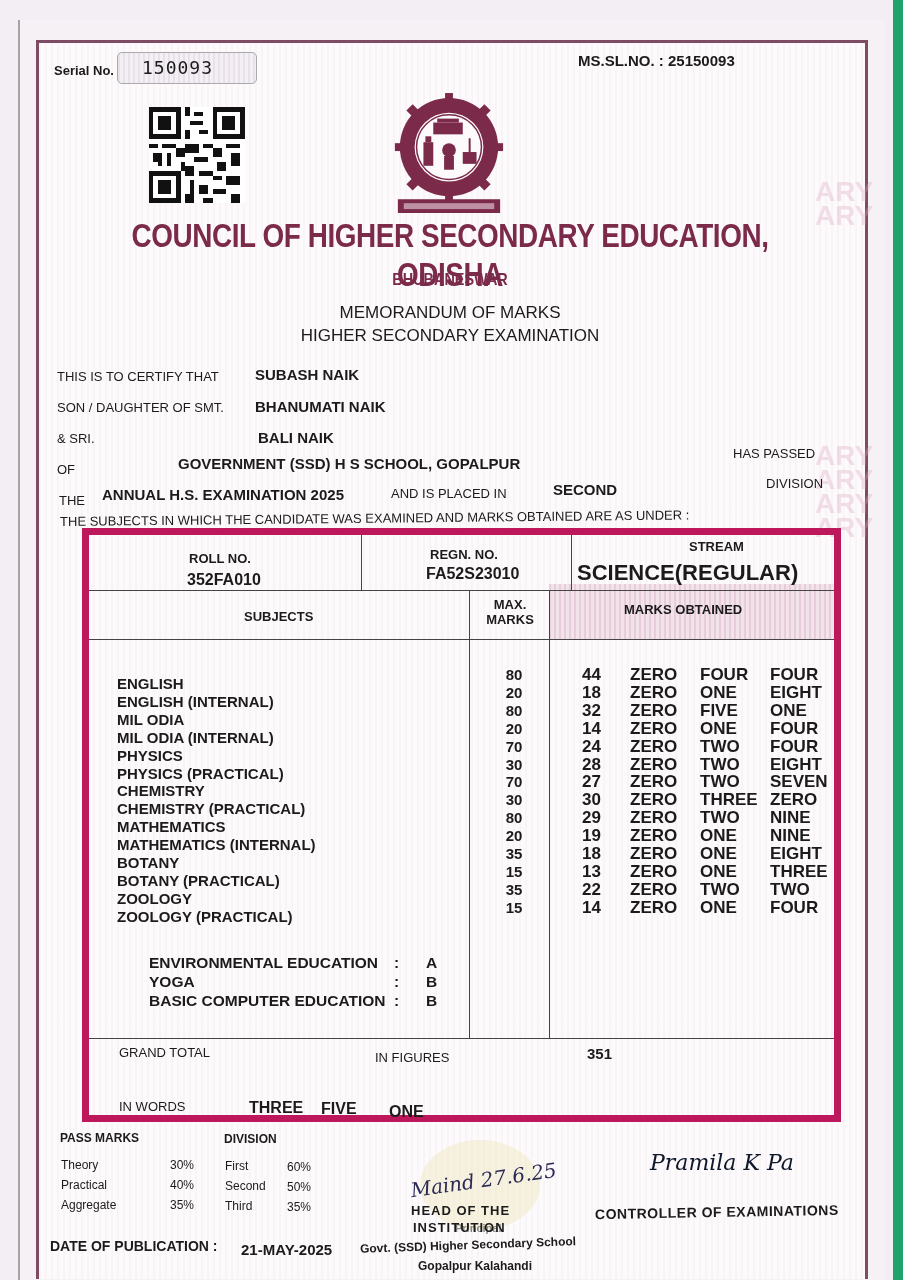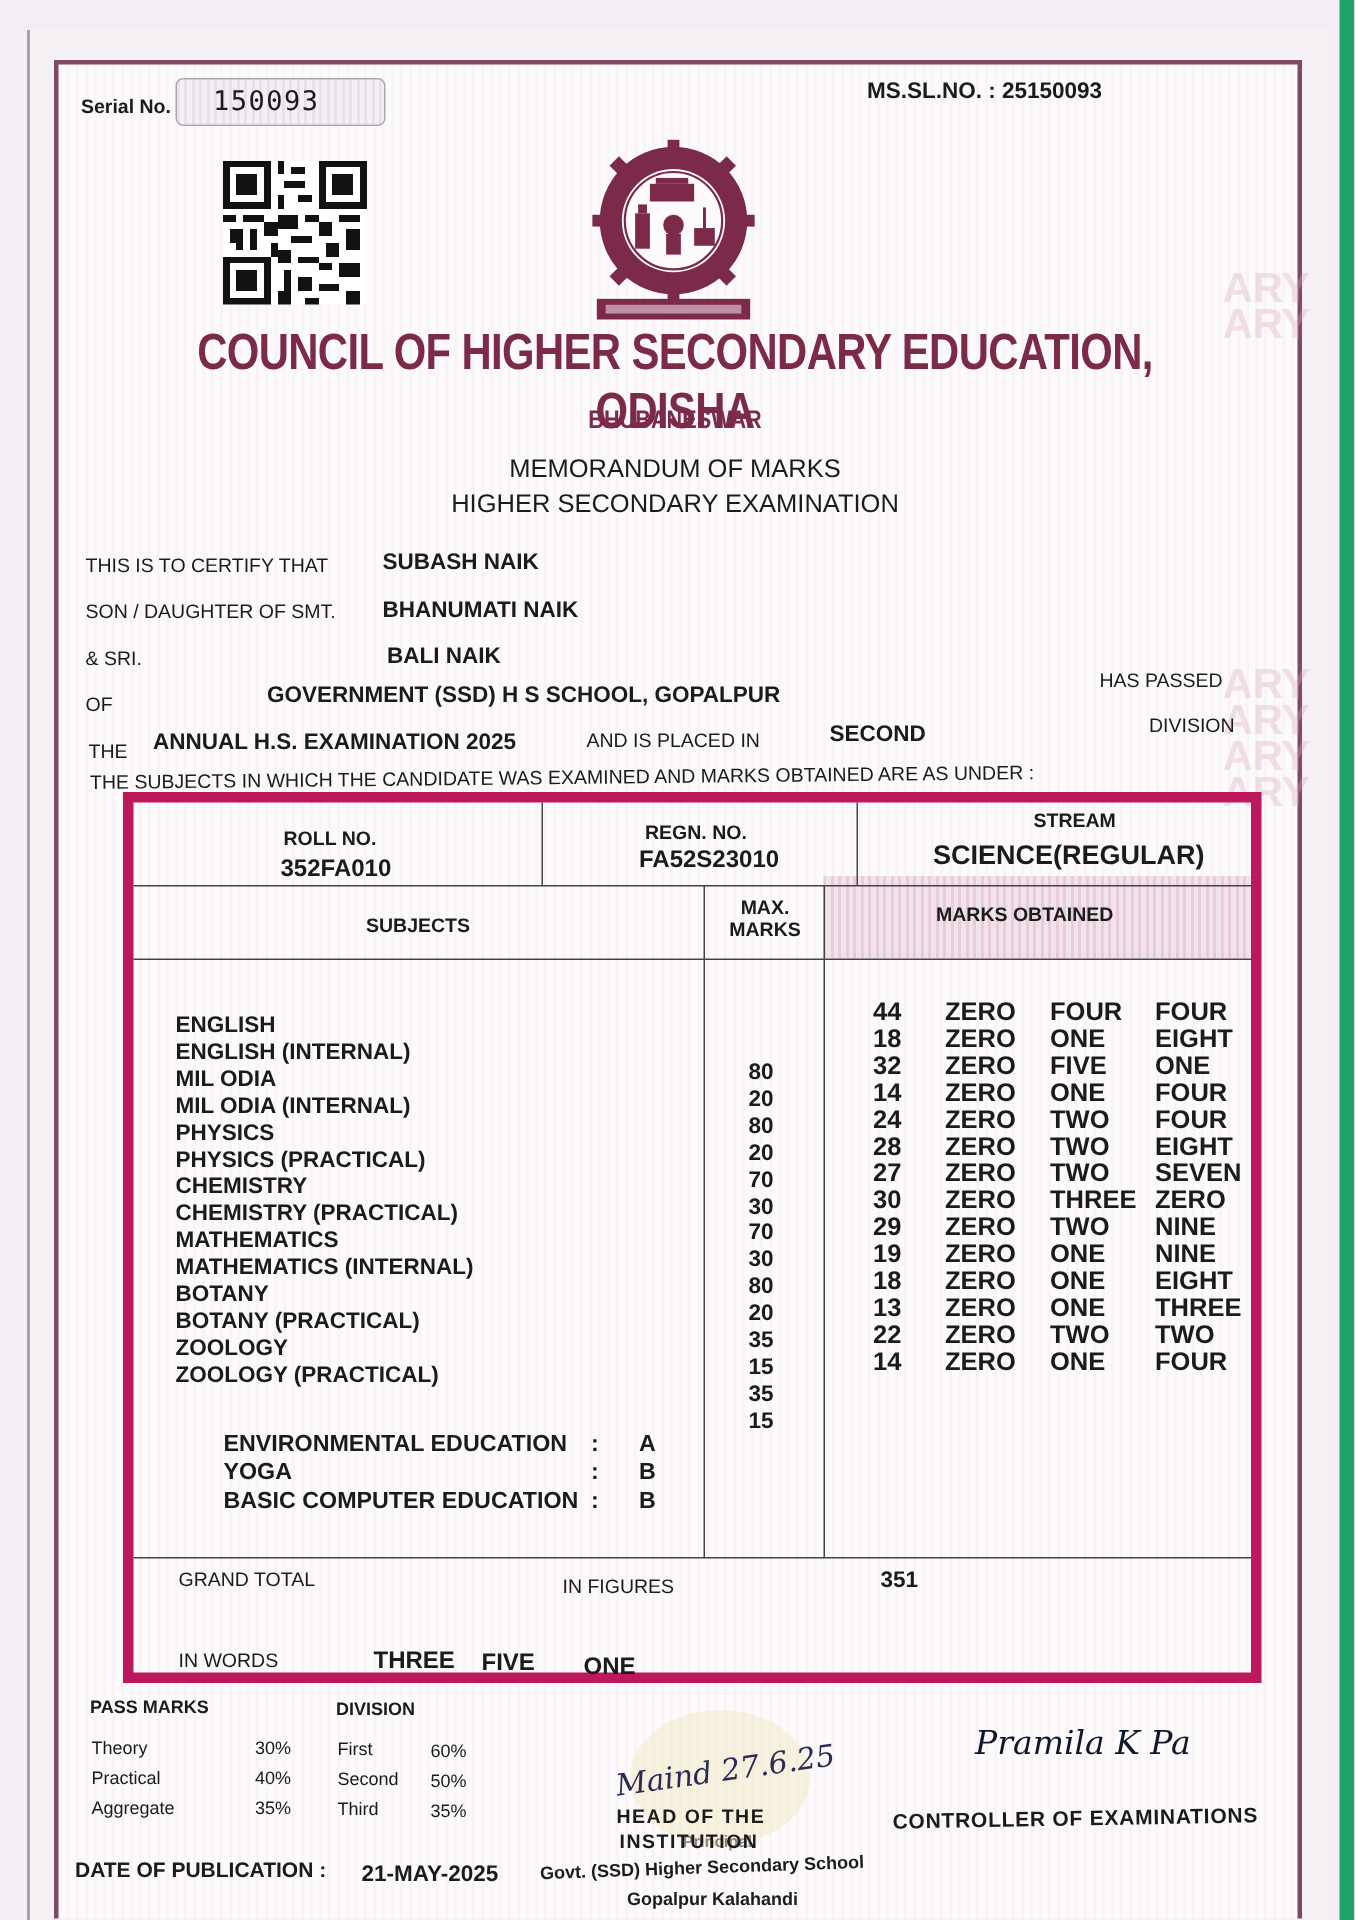--- a/index.html
+++ b/index.html
@@ -47,21 +47,21 @@
   }
   .line-h { position:absolute; height:1px; background:#444; }
   .line-v { position:absolute; width:1px; background:#444; }
   .hdr-small { font-size:13px; font-weight:bold; }
   .hdr-val { font-size:16px; font-weight:bold; }
   .marks-hdr {
     position:absolute; left:460px; top:49px; width:285px; height:55px;
     background:repeating-linear-gradient(90deg, #e7cdd9 0 2px, #f2e2ea 2px 5px);
   }
   .subjects-col { position:absolute; left:28px; top:140px; font-size:15px; font-weight:bold; line-height:17.9px; }
-  .max-col { position:absolute; left:410px; top:131px; width:30px; text-align:left; font-size:15px; font-weight:bold; line-height:17.9px;margin-top:40px; }
+  .max-col { position:absolute; left:410px; top:131px; width:30px; text-align:center; font-size:15px; font-weight:bold; line-height:17.9px; }
   .obt-col { position:absolute; top:131px; font-size:17px; font-weight:bold; line-height:17.9px; }
   .grades { position:absolute; left:60px; top:418px; font-size:15.5px; font-weight:bold; line-height:19px; }
   .small { font-size:12px; }
   .sig { font-family:"DejaVu Serif", serif; font-style:italic; color:#333; }
   .stamp { left:420px; top:1140px; width:120px; height:90px; border-radius:50%; background:rgba(230,220,140,0.25); }
   .wm { color:rgba(220,170,190,0.35); font-weight:bold; font-size:28px;text-align:right; }
 </style>
 </head>
 <body>
 
@@ -179,21 +179,21 @@
   <div class="line-v" style="left:482px;top:0;height:55px;"></div>
   <div class="line-v" style="left:380px;top:55px;height:448px;"></div>
   <div class="line-v" style="left:460px;top:55px;height:448px;"></div>
   <div class="line-h" style="left:0;top:503px;width:745px;"></div>
 
   <div class="abs hdr-small" style="left:100px;top:16px;">ROLL NO.</div>
   <div class="abs hdr-val" style="left:98px;top:36px;">352FA010</div>
   <div class="abs hdr-small" style="left:341px;top:12px;">REGN. NO.</div>
   <div class="abs hdr-val" style="left:337px;top:30px;">FA52S23010</div>
   <div class="abs hdr-small" style="left:600px;top:4px;">STREAM</div>
-  <div class="abs hdr-val" style="left:533px;top:25px;font-size:18px;">SCIENCE(REGULAR)</div>
+  <div class="abs hdr-val" style="left:488px;top:25px;font-size:22px;">SCIENCE(REGULAR)</div>
 
   <div class="abs hdr-small" style="left:155px;top:74px;text-align:center;">SUBJECTS</div>
   <div class="abs hdr-small" style="left:396px;top:62px;width:50px;text-align:center;">
     <div>MAX.</div>
     <div>MARKS</div>
   </div>
   <div class="abs hdr-small" style="left:535px;top:67px;">MARKS OBTAINED</div>
 
   <div class="subjects-col">
     <div>ENGLISH</div>

